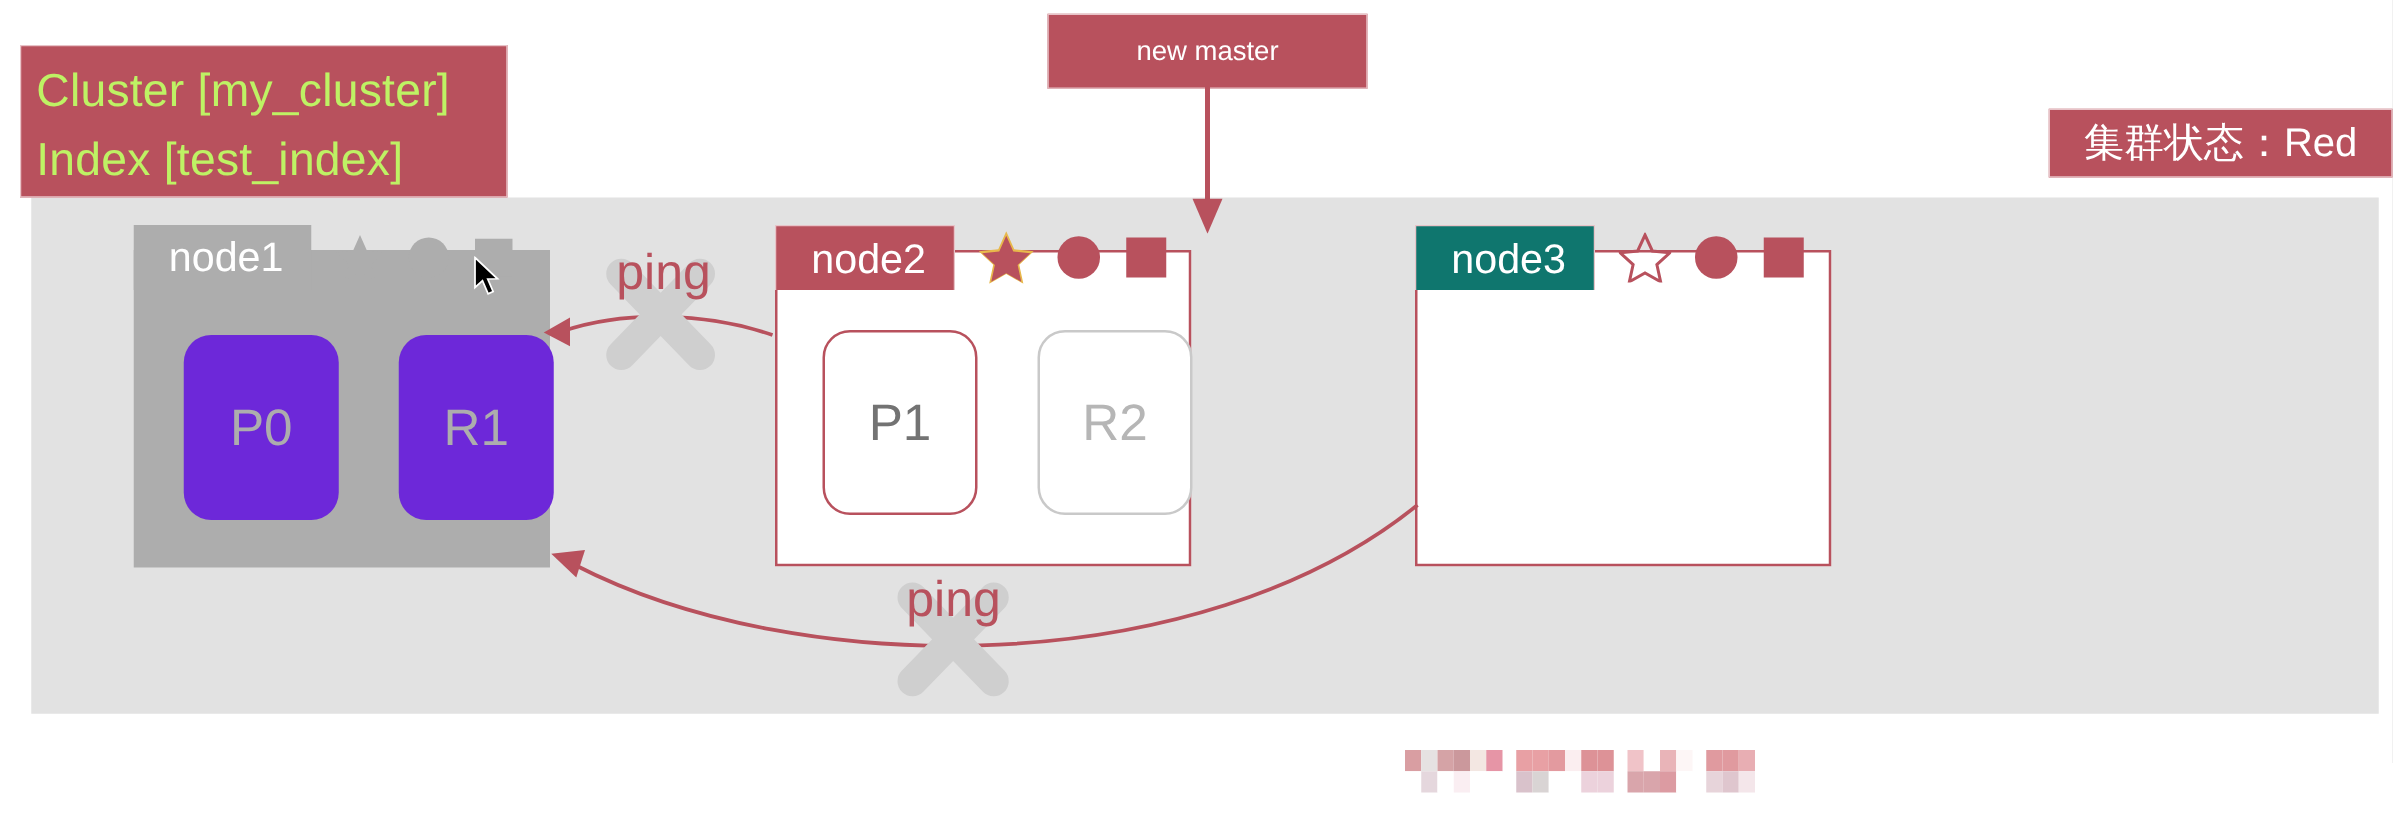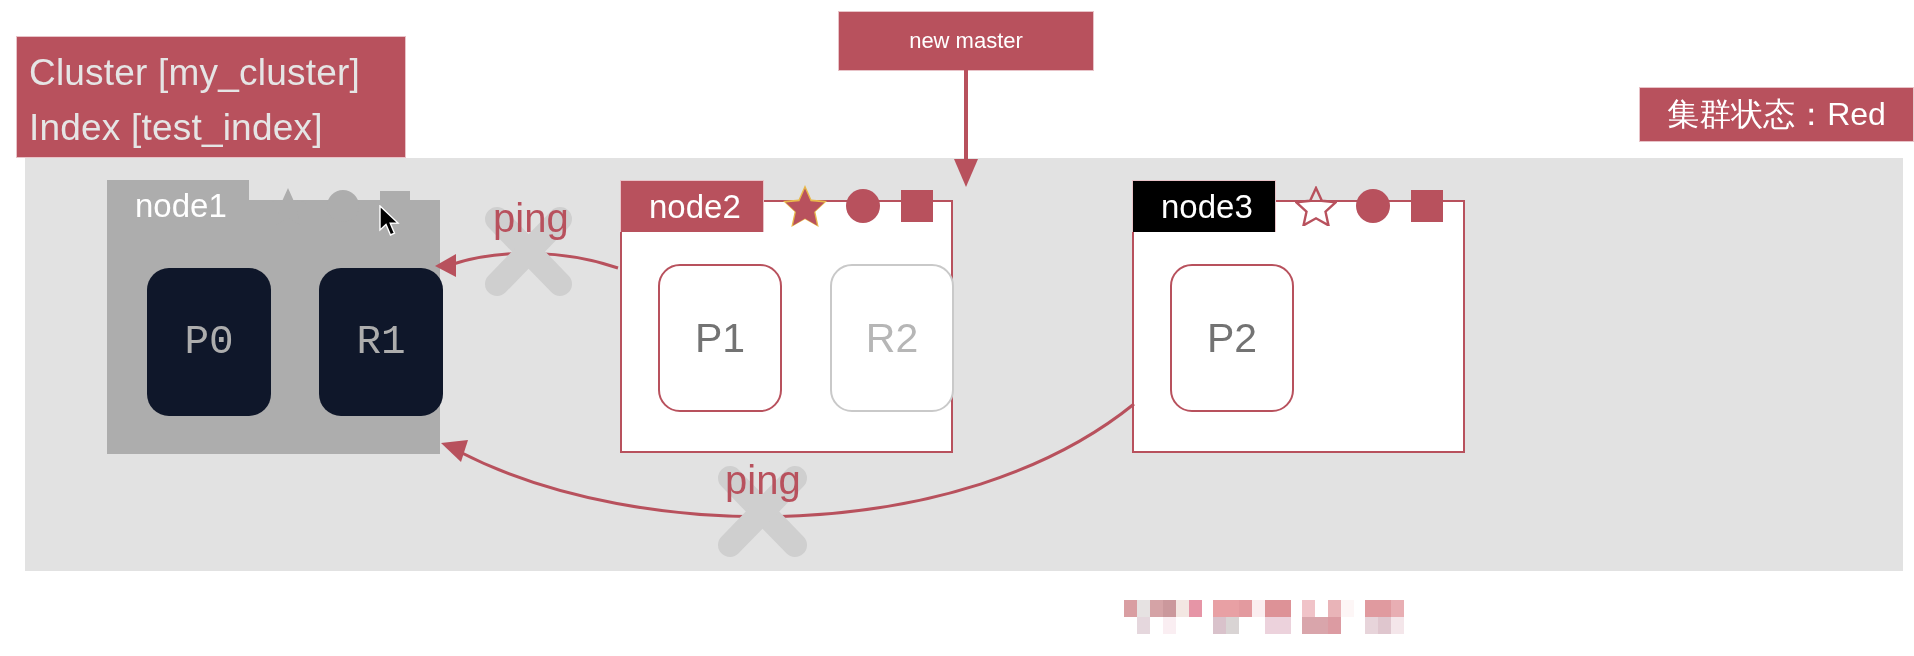--- a/index.html
+++ b/index.html
@@ -19,21 +19,21 @@
     background:#e2e2e2;
   }
 
   
   .cluster-badge{
     position:absolute;
     left:16px; top:36px;
     width:390px; height:122px;
     background:#b8515d;
     border:1px solid #e8c3c8;
-    color:#e5e5e5;
+    color:#bef264;
     font-size:37px;
     line-height:1.48;
     padding:9px 14px 0 12px;
     letter-spacing:.2px;
   }
   .cluster-badge div{ white-space:nowrap; }
 
   
   .status-badge{
     position:absolute;
@@ -106,40 +106,39 @@
   #node1{ left:107px; top:148px; }
   #node1 .node-tab{ background:#adadad; }
   #node1 .node-body{
     left:0; top:52px;
     width:333px; height:254px;
     background:#adadad;
   }
   #node1 .node-header{ width:333px; background:transparent; }
   #node1 .shards{ left:40px; top:120px; }
   #node1 .shard{
-    background:#0f172a;
+    background:#6d28d9;
     border:none;
     color:#adadad;
-    font-family:Liberation Mono, monospace;
   }
 
   
   #node2{ left:620px; top:148px; }
   #node2 .node-tab{ background:#b8515d; border:1px solid #e8c3c8; border-bottom:none; }
   #node2 .node-body{
     left:0; top:52px;
     width:333px; height:253px;
     background:#ffffff;
     border:2px solid #b8515d;
   }
   #node2 .shards{ left:38px; top:116px; }
 
   
   #node3{ left:1132px; top:148px; }
-  #node3 .node-tab{ background:#000000; border:1px solid #e8c3c8; border-bottom:none; }
+  #node3 .node-tab{ background:#0f766e; border:1px solid #e8c3c8; border-bottom:none; }
   #node3 .node-body{
     left:0; top:52px;
     width:333px; height:253px;
     background:#ffffff;
     border:2px solid #b8515d;
   }
   #node3 .shards{ left:38px; top:116px; }
 
   .shard-primary{
     background:#ffffff;
@@ -254,21 +253,20 @@
       </svg>
       <svg class="ico" width="38" height="38" viewBox="0 0 38 38">
         <circle cx="19" cy="19" r="17" fill="#b8515d"></circle>
       </svg>
       <svg class="ico" width="36" height="36" viewBox="0 0 36 36">
         <rect x="2" y="2" width="32" height="32" fill="#b8515d"></rect>
       </svg>
     </div>
   </div>
   <div class="shards">
-    <div class="shard shard-primary">P2</div>
   </div>
 </div>
 
 <svg class="link-layer" viewBox="0 0 1914 656">
 
   <g>
     <path d="M618,268 C565,250 500,248 450,265" fill="none" stroke="#b8515d" stroke-width="3"></path>
     <polygon points="456,254 456,277 435,266" fill="#b8515d"></polygon>
     <g stroke="#cfcfcf" stroke-width="24" stroke-linecap="round">
       <line x1="497" y1="219" x2="560" y2="284"></line>

